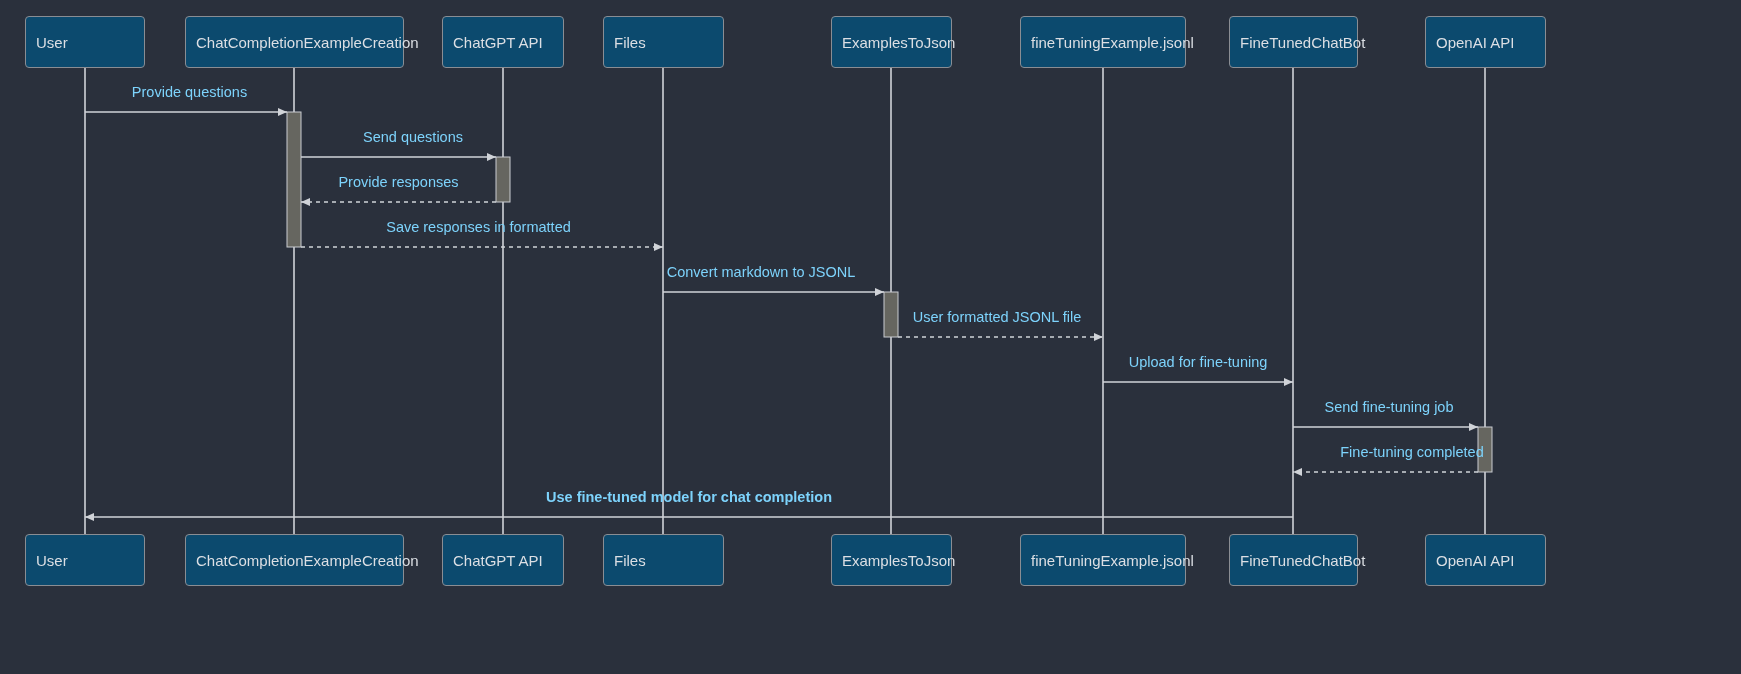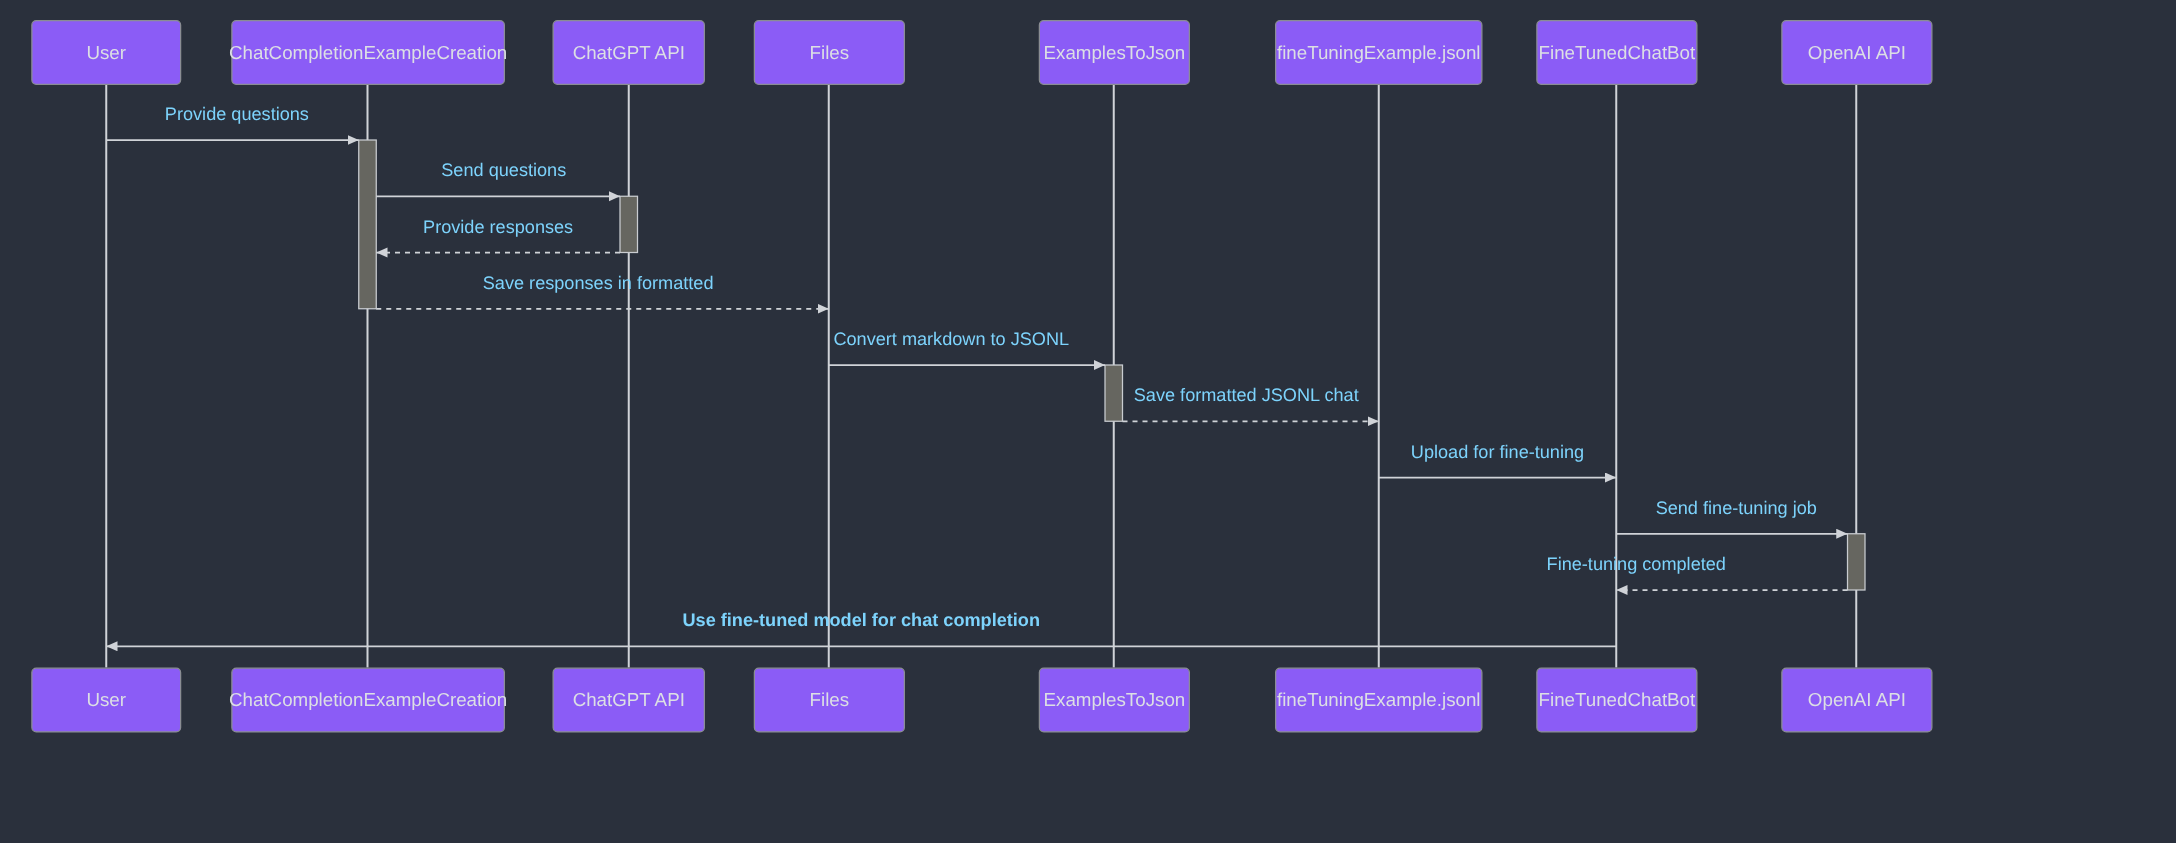--- a/index.html
+++ b/index.html
@@ -8,24 +8,24 @@
     background:#2a303c;
     font-family:"Liberation Sans","DejaVu Sans",sans-serif;
     overflow:hidden;
   }
   #diagram{position:relative;width:1741px;height:674px;}
   svg#seq{position:absolute;left:0;top:0;width:1741px;height:674px;display:block;}
 
   .actor-box{
     position:absolute;
     box-sizing:border-box;
-    background:#8b5cf6;
+    background:#0c4a6e;
     border:1px solid #8a8d93;
     border-radius:4px;
-    display:flex;align-items:center;justify-content:center;
+    display:flex;align-items:center;
     color:#dcdfe4;
     font-size:15px;
     text-align:center;
     padding:16px 10px;
     white-space:nowrap;
   }
   .msg-label{
     position:absolute;
     color:#7dd3fc;
     font-size:14.5px;
@@ -125,24 +125,24 @@
       </div>
       <div class="actor-box" style="left: 1229px; top: 534px; width: 129px; height: 52px;">
         <span>FineTunedChatBot</span>
       </div>
       <div class="actor-box" style="left: 1425px; top: 534px; width: 121px; height: 52px;">
         <span>OpenAI API</span>
       </div>
     </div>
   <div id="labels">
       <div class="msg-label" style="left: 189.5px; top: 84px;">Provide questions</div>
-      <div class="msg-label" style="left: 403px; top: 129px;">Send questions</div>
+      <div class="msg-label" style="left: 413px; top: 129px;">Send questions</div>
       <div class="msg-label" style="left: 398.5px; top: 174px;">Provide responses</div>
       <div class="msg-label" style="left: 478.5px; top: 219px;">Save responses in formatted</div>
       <div class="msg-label" style="left: 761px; top: 264px;">Convert markdown to JSONL</div>
-      <div class="msg-label" style="left: 997px; top: 309px;">Save formatted JSONL chat</div>
+      <div class="msg-label" style="left: 997px; top: 309px;">User formatted JSONL file</div>
       <div class="msg-label" style="left: 1198px; top: 354px;">Upload for fine-tuning</div>
       <div class="msg-label" style="left: 1389px; top: 399px;">Send fine-tuning job</div>
-      <div class="msg-label" style="left: 1309px; top: 444px; text-align: right;">Fine-tuning completed</div>
+      <div class="msg-label" style="left: 1412px; top: 444px; text-align: right;">Fine-tuning completed</div>
       <div class="msg-label" style="left: 689px; top: 489px; font-weight: bold;">Use fine-tuned model for chat completion</div>
     </div>
 
 </div>
 
 </body></html>

